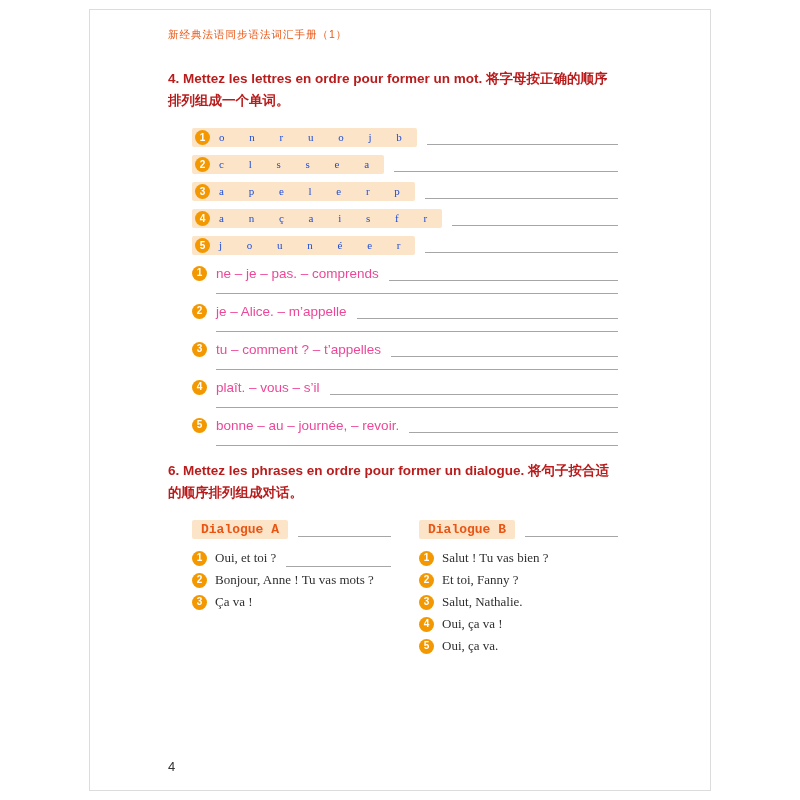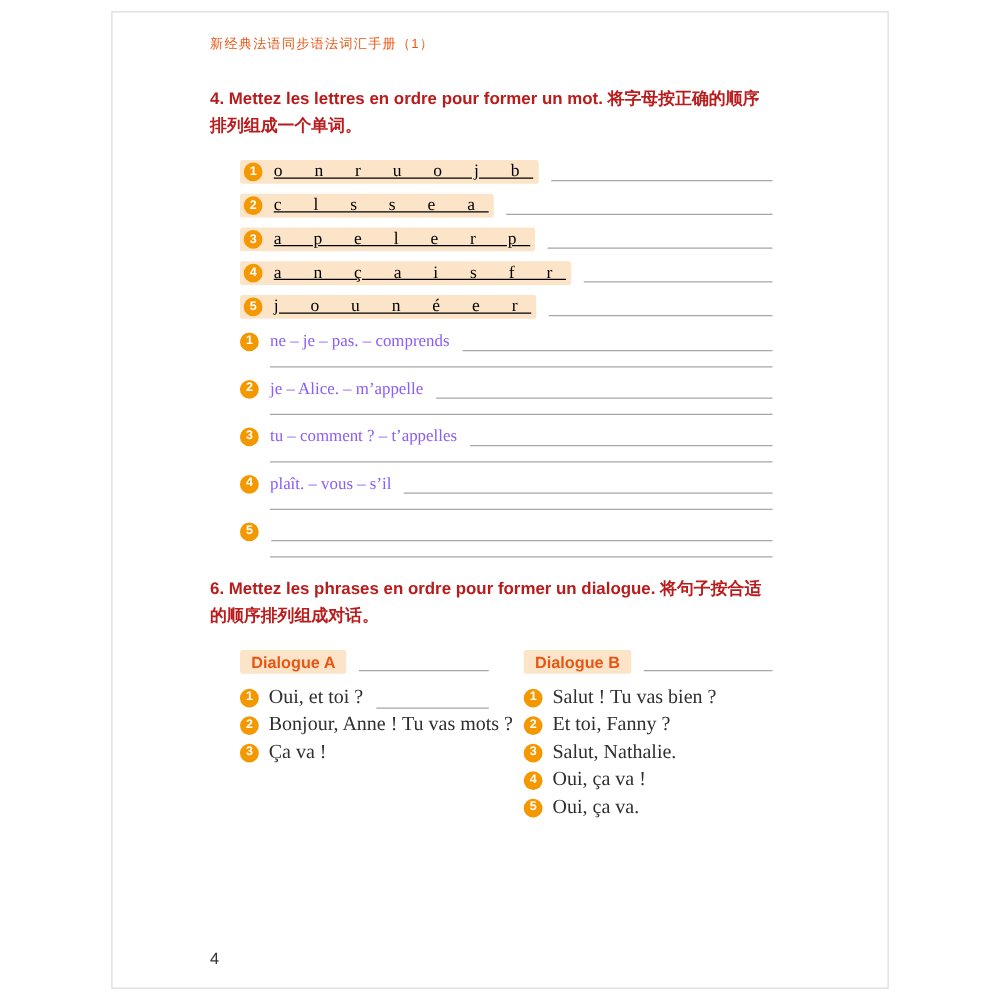--- a/index.html
+++ b/index.html
@@ -64,36 +64,35 @@
     }
     .letter-box {
       display: inline-flex; align-items: center;
       background: #fce4c9;
       border-radius: 2px;
       height: 19px;
       padding: 0 4px 0 3px;
     }
     .letters {
       font-family: "Liberation Serif", "DejaVu Serif", serif;
-      font-size: 14px;
-      color: #000000;
+      font-size: 11px;
+      color: #1d4ed8;
       letter-spacing: 11px;
       margin-left: 9px;
       line-height: 19px;
       white-space: pre;
-      text-decoration: underline;
     }
 
     
     .phrase-item { margin: 0 0 7px 24px; }
     .phrase-row { display: flex; align-items: center; height: 20px; }
     .phrase-text {
-      font-family: Liberation Serif, serif;
+      font-family: Liberation Sans, sans-serif;
       font-size: 13.5px;
-      color: #8b5cf6;
+      color: #ec4899;
       margin-left: 9px;
       white-space: pre;
     }
     .full-line {
       border-bottom: 1px solid #a6a6a7;
       height: 0;
       margin: 10px 0 0 24px;
     }
 
     
@@ -104,25 +103,26 @@
     .dialogue-head { display: flex; align-items: center; height: 19px; margin-bottom: 8px; }
     .dialogue-label {
       background: #fce4c9;
       color: #e95513;
       font-weight: bold;
       font-size: 13px;
       height: 19px; line-height: 19px;
       padding: 0 9px;
       border-radius: 2px;
       white-space: nowrap;
+      font-family: Liberation Mono, monospace;
     }
     .d-item { display: flex; align-items: center; height: 22px; }
     .d-text {
       font-family: "Liberation Serif", "DejaVu Serif", serif;
-      font-size: 16px;
+      font-size: 13px;
       color: #2f2f2f;
       margin-left: 8px;
       white-space: pre;
     }
 
     .page-number {
       position: absolute;
       left: 78px; bottom: 16px;
       font-size: 13px;
       color: #333;
@@ -205,20 +205,21 @@
       <div class="phrase-row">
         <span class="num">4</span>
         <span class="phrase-text">plaît. – vous – s’il</span>
         <span class="blank-line"></span>
       </div>
       <div class="full-line"></div>
     </div>
     <div class="phrase-item">
       <div class="phrase-row">
         <span class="num">5</span>
+        <span class="phrase-text">bonne – au – journée, – revoir.</span>
         <span class="blank-line"></span>
       </div>
       <div class="full-line"></div>
     </div>
   </div>
 
   <div class="sec-title mt">6. Mettez les phrases en ordre pour former un dialogue. 将句子按合适的顺序排列组成对话。</div>
 
   <div class="dialogues">
 

